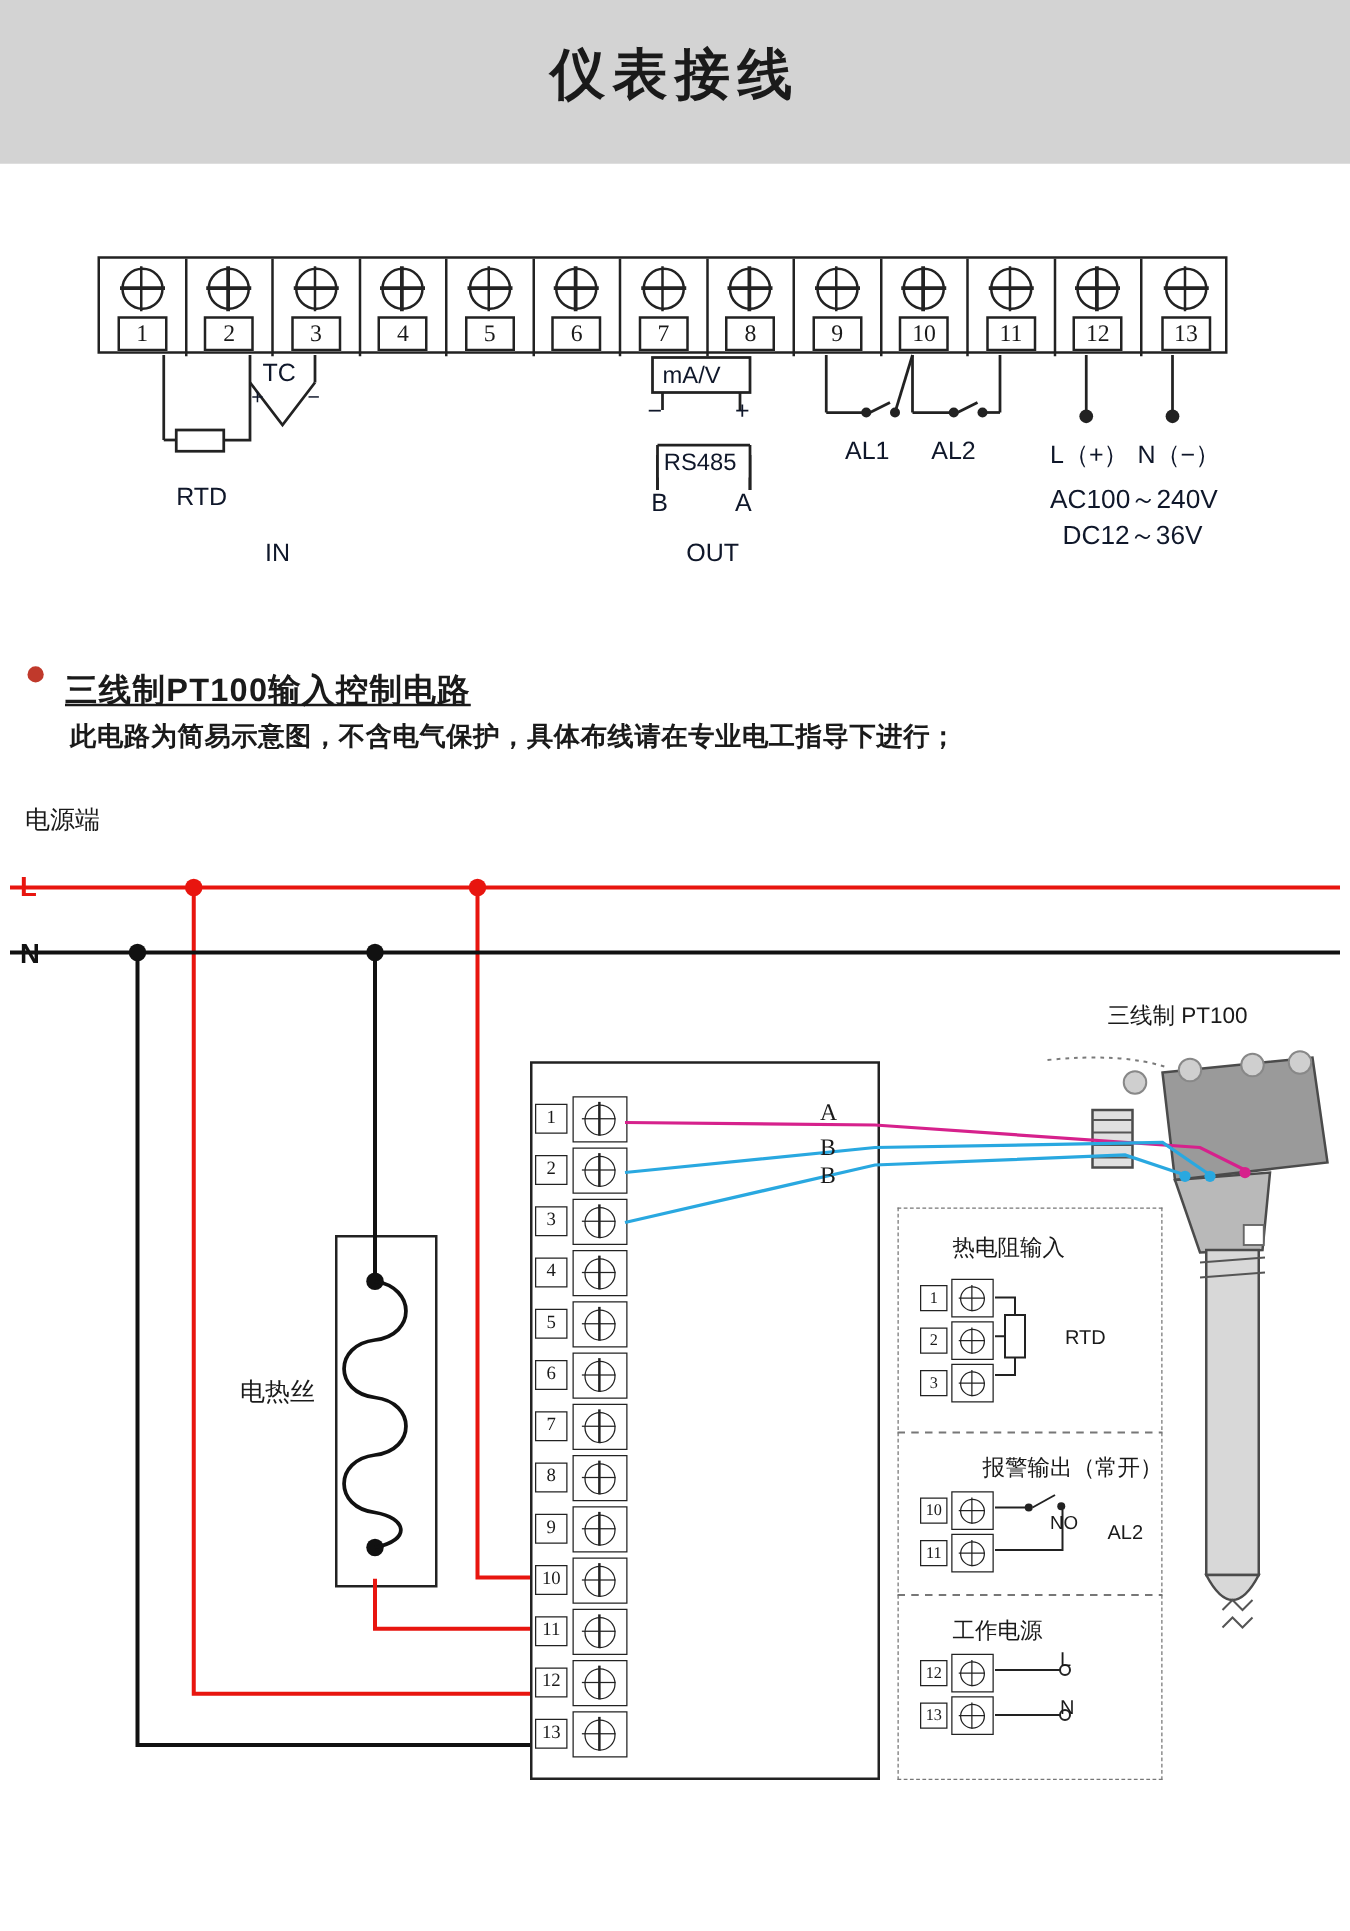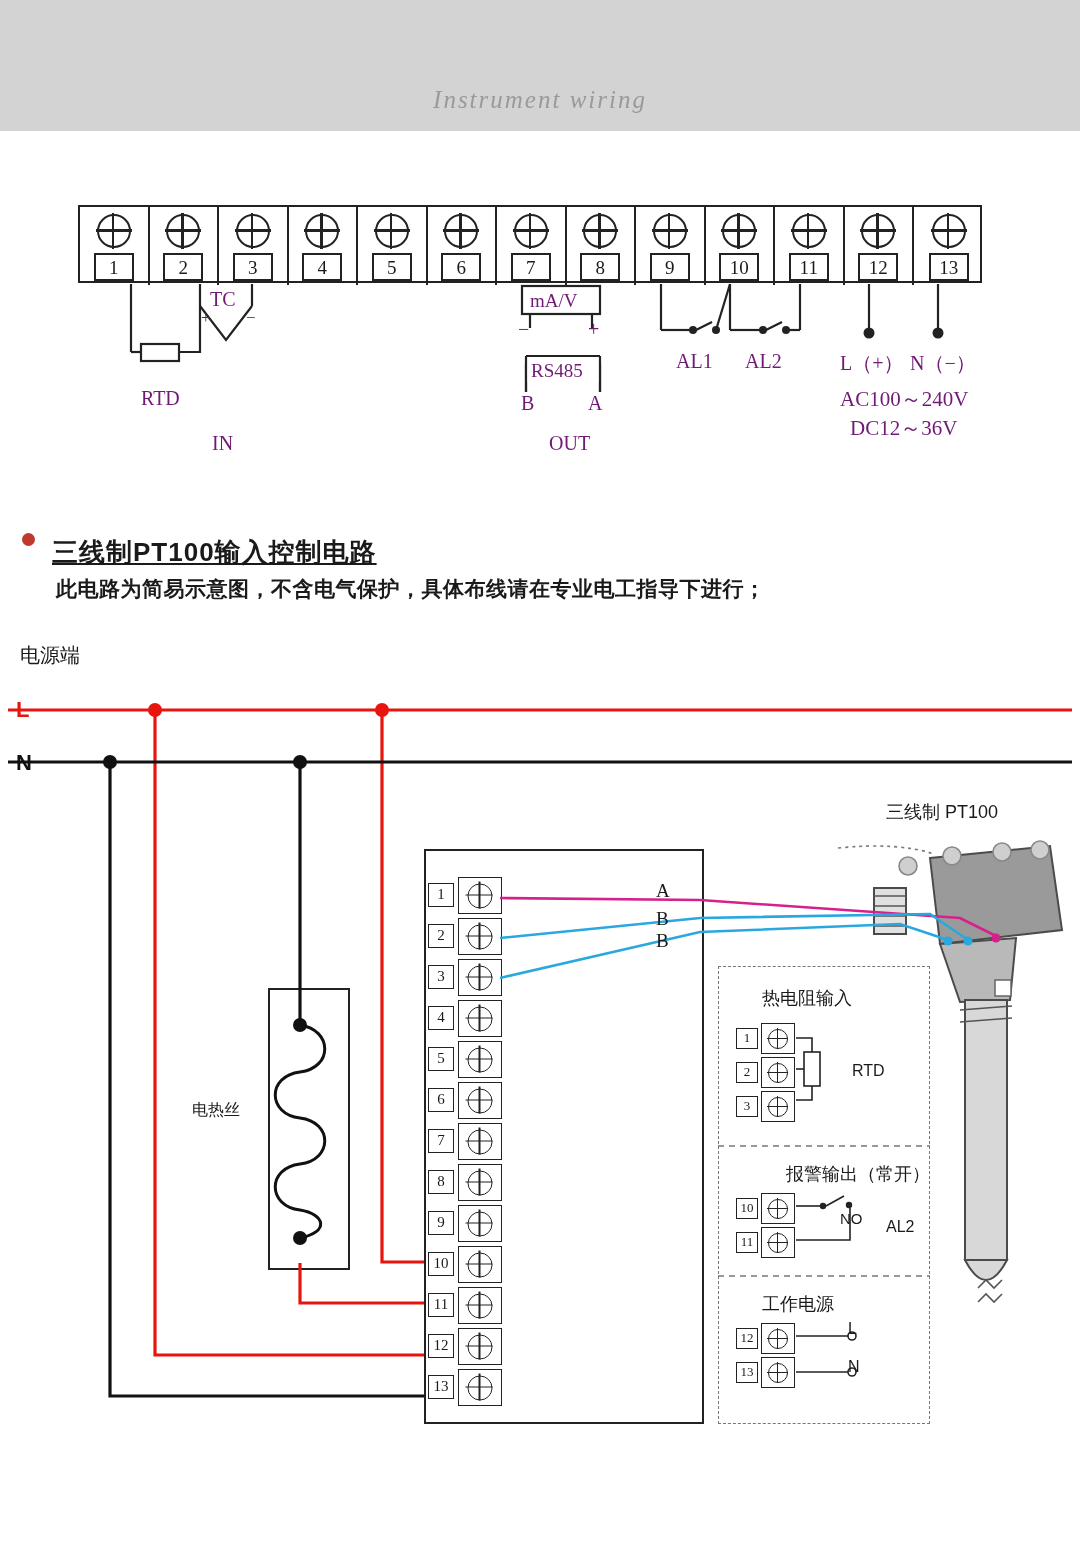--- a/index.html
+++ b/index.html
@@ -13,21 +13,21 @@
   
   .strip{position:absolute;left:78px;top:205px;width:904px;height:78px;border:2px solid #222;box-sizing:border-box;background:#fff;}
   .cell{position:absolute;top:0;width:69.5px;height:78px;box-sizing:border-box;border-right:2px solid #222;}
   .cell:last-child{border-right:none;}
   .screw{position:absolute;left:50%;top:7px;transform:translateX(-50%);width:34px;height:34px;border:2px solid #222;border-radius:50%;box-sizing:border-box;}
   .screw:before,.screw:after{content:"";position:absolute;background:#222;}
   .screw:before{left:-3px;top:13px;width:36px;height:2.5px;}
   .screw:after{top:-3px;left:13px;height:36px;width:2.5px;}
   .numbox{position:absolute;left:50%;transform:translateX(-50%);top:46px;width:40px;height:28px;border:2px solid #222;box-sizing:border-box;text-align:center;font-size:19px;line-height:25px;font-family:"Liberation Serif","DejaVu Serif",serif;background:#fff;}
 
-  .lbl{position:absolute;font-family:Liberation Serif, serif;font-size:20px;color:#701a75;white-space:nowrap;}
+  .lbl{position:absolute;font-family:Liberation Sans, sans-serif;font-size:20px;color:#0f172a;white-space:nowrap;}
 
   svg{position:absolute;left:0;top:0;overflow:visible;}
 
   
   .bullet{position:absolute;left:22px;top:533px;width:13px;height:13px;border-radius:50%;background:#c0392b;}
   .sec-title{position:absolute;left:52px;top:535px;font-size:26px;font-weight:bold;letter-spacing:1px;text-decoration:underline;}
   .sec-note{position:absolute;left:56px;top:575px;font-size:21px;font-weight:bold;letter-spacing:0.5px;}
 
   .src-label{position:absolute;left:20px;top:642px;font-size:20px;}
 
@@ -41,21 +41,21 @@
   .vrow{position:relative;height:41px;width:84px;}
   .vnum{position:absolute;left:4px;top:8px;width:26px;height:24px;border:1.6px solid #222;box-sizing:border-box;font-size:15px;text-align:center;line-height:21px;font-family:"Liberation Serif","DejaVu Serif",serif;background:#fff;}
   .vscrewbox{position:absolute;left:34px;top:2px;width:44px;height:37px;border:1.6px solid #222;box-sizing:border-box;background:#fff;}
   .vscrew{position:absolute;left:50%;top:50%;transform:translate(-50%,-50%);width:25px;height:25px;border:1.6px solid #222;border-radius:50%;box-sizing:border-box;}
   .vscrew:before,.vscrew:after{content:"";position:absolute;background:#222;}
   .vscrew:before{left:-3px;top:10px;width:27px;height:1.8px;}
   .vscrew:after{top:-3px;left:10px;height:27px;width:1.8px;}
 
   
   .heater{position:absolute;left:268px;top:988px;width:82px;height:282px;border:2px solid #222;box-sizing:border-box;background:#fff;}
-  .heater-label{position:absolute;left:192px;top:1100px;font-size:16px;font-family:Liberation Serif, serif;}
+  .heater-label{position:absolute;left:192px;top:1100px;font-size:20px;font-family:Liberation Serif, serif;}
 
   
   .legend{position:absolute;left:718px;top:966px;width:212px;height:458px;border:1.8px dashed #777;box-sizing:border-box;}
   .legend-t{position:absolute;font-size:18px;white-space:nowrap;margin-left:28px;}
   .mini{position:absolute;width:64px;}
   .mrow{position:relative;height:34px;width:64px;}
   .mnum{position:absolute;left:0;top:6px;width:22px;height:21px;border:1.4px solid #222;box-sizing:border-box;font-size:13px;text-align:center;line-height:18px;font-family:"Liberation Serif","DejaVu Serif",serif;background:#fff;}
   .mscrewbox{position:absolute;left:25px;top:1px;width:34px;height:31px;border:1.4px solid #222;box-sizing:border-box;background:#fff;}
   .mscrew{position:absolute;left:50%;top:50%;transform:translate(-50%,-50%);width:20px;height:20px;border:1.4px solid #222;border-radius:50%;box-sizing:border-box;}
   .mscrew:before,.mscrew:after{content:"";position:absolute;background:#222;}
@@ -63,21 +63,21 @@
   .mscrew:after{top:-2px;left:8px;height:21px;width:1.4px;}
 
   .pt100-label{position:absolute;left:886px;top:800px;font-size:18px;white-space:nowrap;}
 
   .wirelbl{position:absolute;font-size:19px;font-family:"Liberation Serif","DejaVu Serif",serif;}
 </style>
 </head>
 <body>
 
 <div class="header">
-  <div class="header-sub">Instrument wiring</div>
+  <div class="header-title">仪表接线</div>
 </div>
 
 <div class="strip">
   <div class="cell" style="left:0px">
       <div class="screw"></div>
       <div class="numbox">1</div>
     </div>
   <div class="cell" style="left:69.5px">
       <div class="screw"></div>
       <div class="numbox">2</div>

